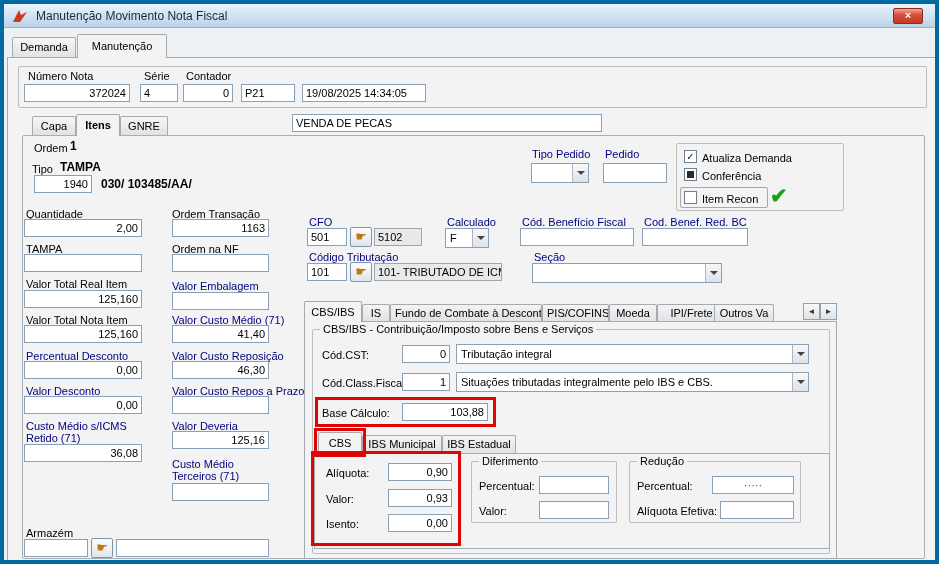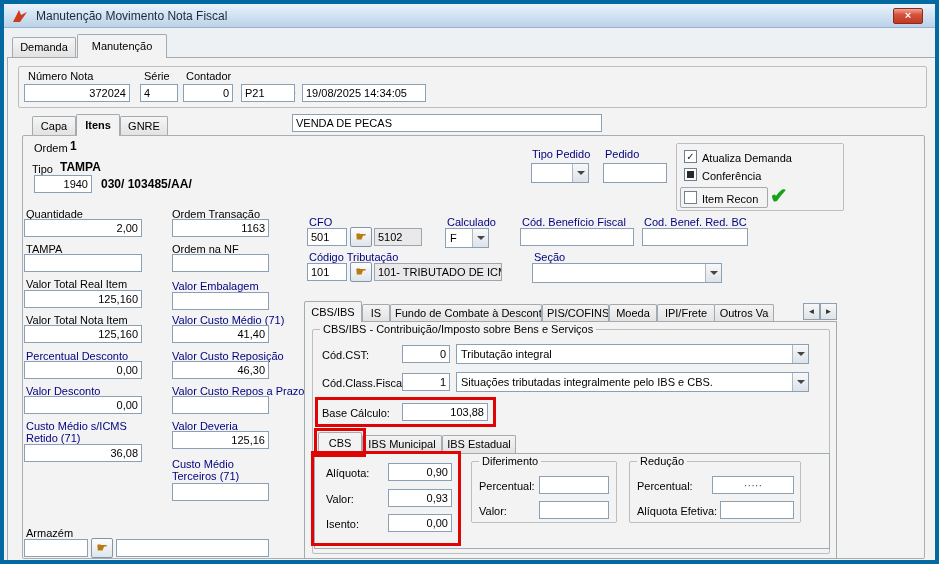--- a/index.html
+++ b/index.html
@@ -163,21 +163,21 @@
         <span class="da"></span>
       </span>
   </div>
 
   <div class="tpage" style="left:300px;top:317px;width:533px;height:238px"></div>
   <div class="ttab on" style="left:300px;top:297px;width:58px;height:21px;line-height:20px">CBS/IBS</div>
   <div class="ttab" style="left:358px;top:300px;width:28px;height:17px;line-height:16px">IS</div>
   <div class="ttab" style="left:386px;top:300px;width:152px;height:17px;line-height:16px">Fundo de Combate à Desconto</div>
   <div class="ttab" style="left:538px;top:300px;width:67px;height:17px;line-height:16px">PIS/COFINS</div>
   <div class="ttab" style="left:605px;top:300px;width:48px;height:17px;line-height:16px">Moeda</div>
-  <div class="ttab" style="left:653px;top:300px;width:58px;height:17px;line-height:16px">IPI/Frete</div>
+  <div class="ttab" style="left:653px;top:300px;width:69px;height:17px;line-height:16px">IPI/Frete</div>
   <div class="ttab" style="left:710px;top:300px;width:60px;height:17px;line-height:16px">Outros Va</div>
   <div class="spin" style="left:799px;top:299px"><span>◄</span></div>
   <div class="spin" style="left:816px;top:299px"><span>►</span></div>
 
   <div class="gb" style="left:308px;top:325px;width:518px;height:225px"></div>
   <div class="gbt" style="left:316px;top:320px">CBS/IBS - Contribuição/Imposto sobre Bens e Serviços</div>
   <div class="lb" style="left:318px;top:345px">Cód.CST:</div>
   <input class="ed num" style="left: 398px; top: 341px; width: 48px;" value="0">
   <div class="combo" style="left:452px;top:340px;width:353px">
     <span class="cv">Tributação integral</span>

